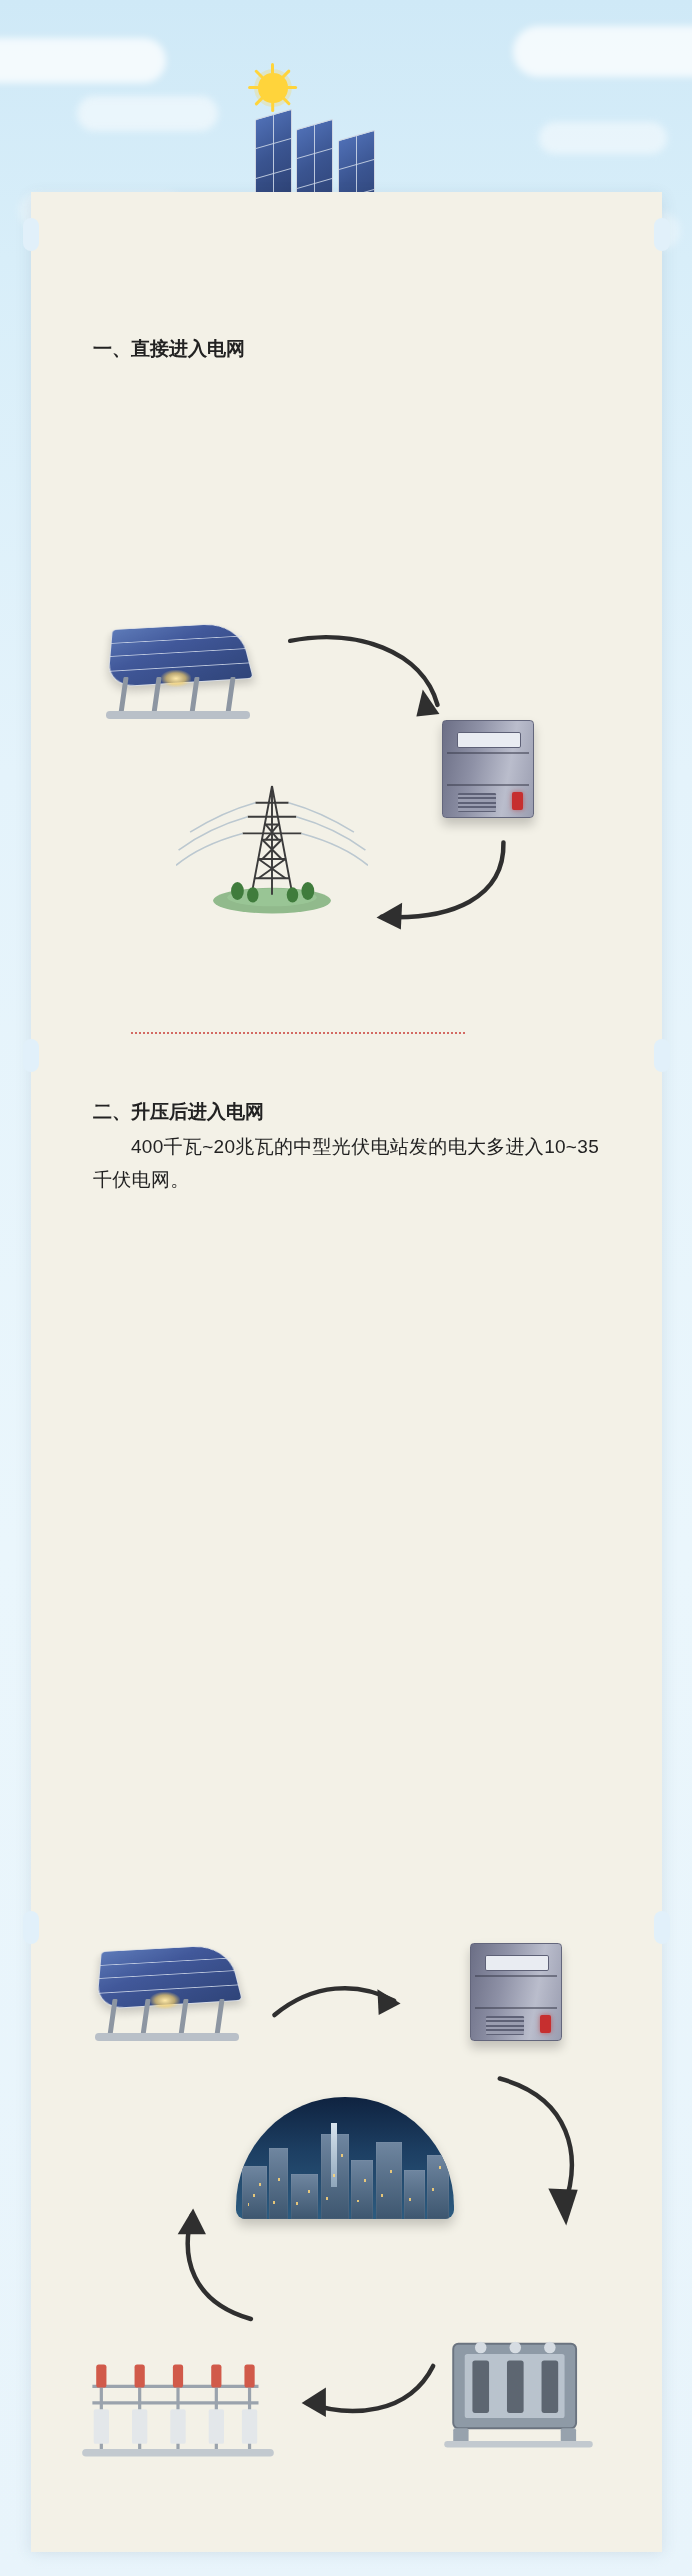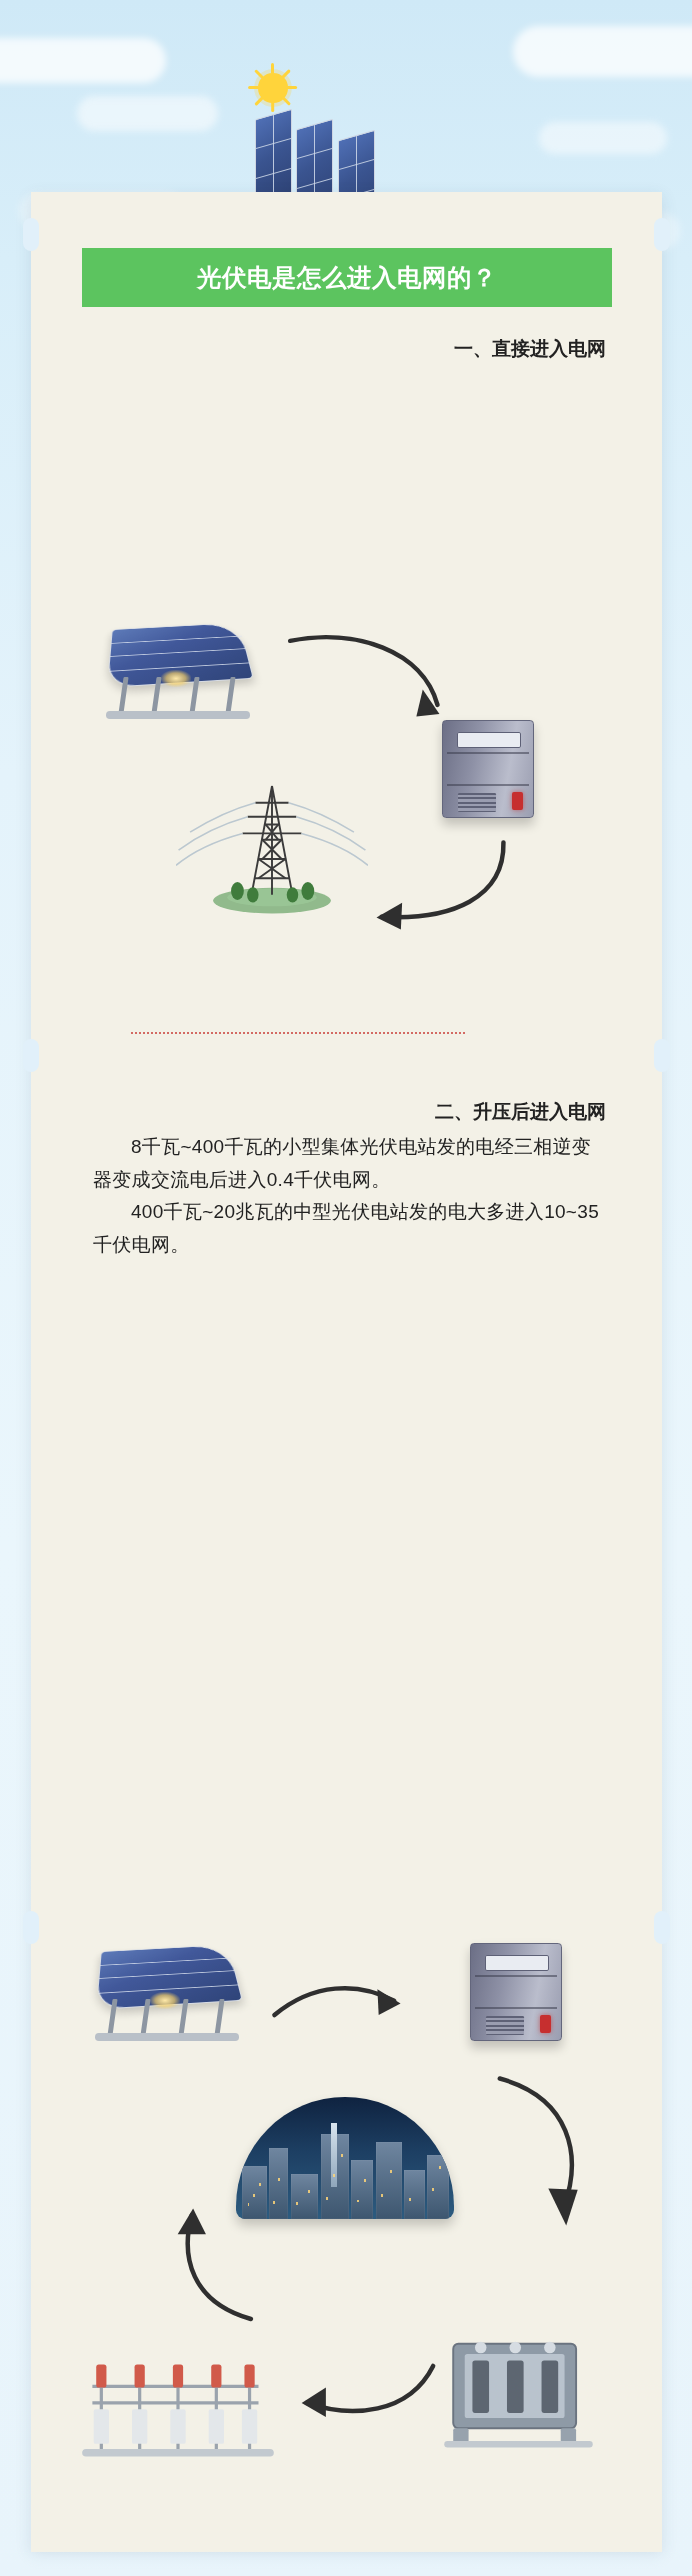--- a/index.html
+++ b/index.html
@@ -158,21 +158,20 @@
     left: 62px;
     top: 141px;
     width: 513px;
   }
   h2.section {
     font-size: 19px;
     font-weight: bold;
     color: #222;
     margin: 0 0 2.6px 0;
     line-height: 1.7;
-    text-align: right;
   }
   p.para {
     font-size: 19px;
     color: #222;
     margin: 0;
     line-height: 1.72;
     text-indent: 38px;
     letter-spacing: 0.3px;
   }
   .dotted-sep {
@@ -413,23 +412,20 @@
 
 <div class="card">
 
   <div class="notch left" style="top: 26px;"></div>
   <div class="notch right" style="top: 26px;"></div>
   <div class="notch left" style="top: 847px;"></div>
   <div class="notch right" style="top: 847px;"></div>
   <div class="notch left" style="top: 1719px;"></div>
   <div class="notch right" style="top: 1719px;"></div>
 
-  <div class="title-band">
-    <div class="title">光伏电是怎么进入电网的？</div>
-  </div>
 
   <div class="content">
     <h2 class="section">一、直接进入电网</h2>
   </div>
 
   <div class="fig1">
 
     <div style="position:absolute;left:13px;top:0;">
       <div class="solar-array">
         <div class="sa-panel">
@@ -504,21 +500,20 @@
       </svg>
     </div>
   </div>
 
   <div style="position:absolute;left:62px;top:840px;width:513px;">
     <hr class="dotted-sep">
   </div>
 
   <div class="content" style="top:904px;">
     <h2 class="section">二、升压后进入电网</h2>
-    <p class="para">8千瓦~400千瓦的小型集体光伏电站发的电经三相逆变器变成交流电后进入0.4千伏电网。</p>
     <p class="para">400千瓦~20兆瓦的中型光伏电站发的电大多进入10~35千伏电网。</p>
   </div>
 
   <div class="fig2">
 
     <div style="position:absolute;left:19px;top:0;">
       <div class="solar-array">
         <div class="sa-panel">
             <b></b>
             <b></b>

